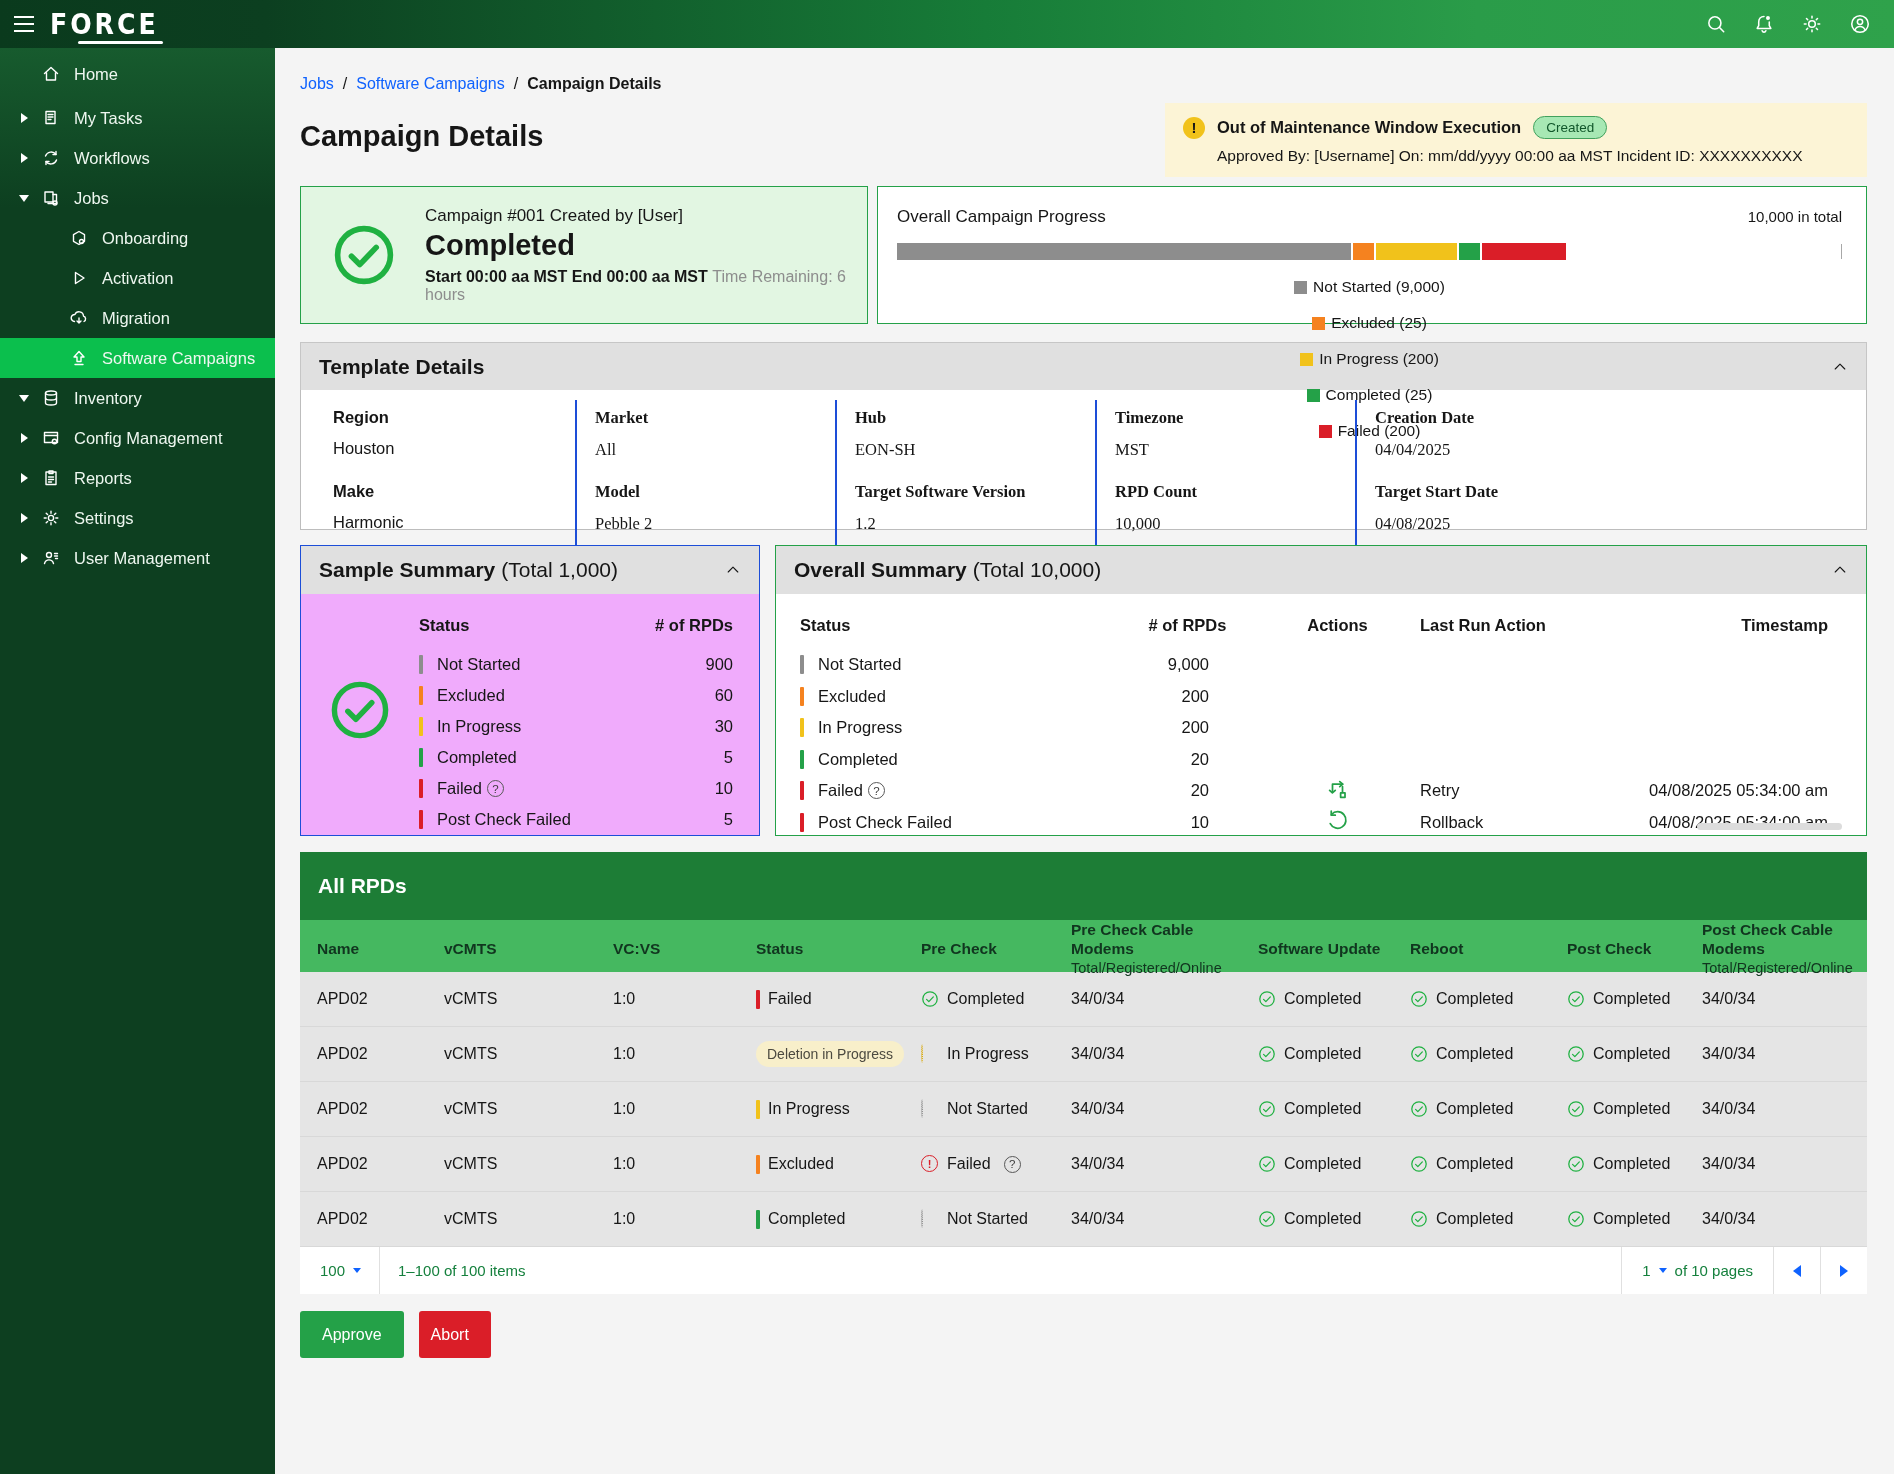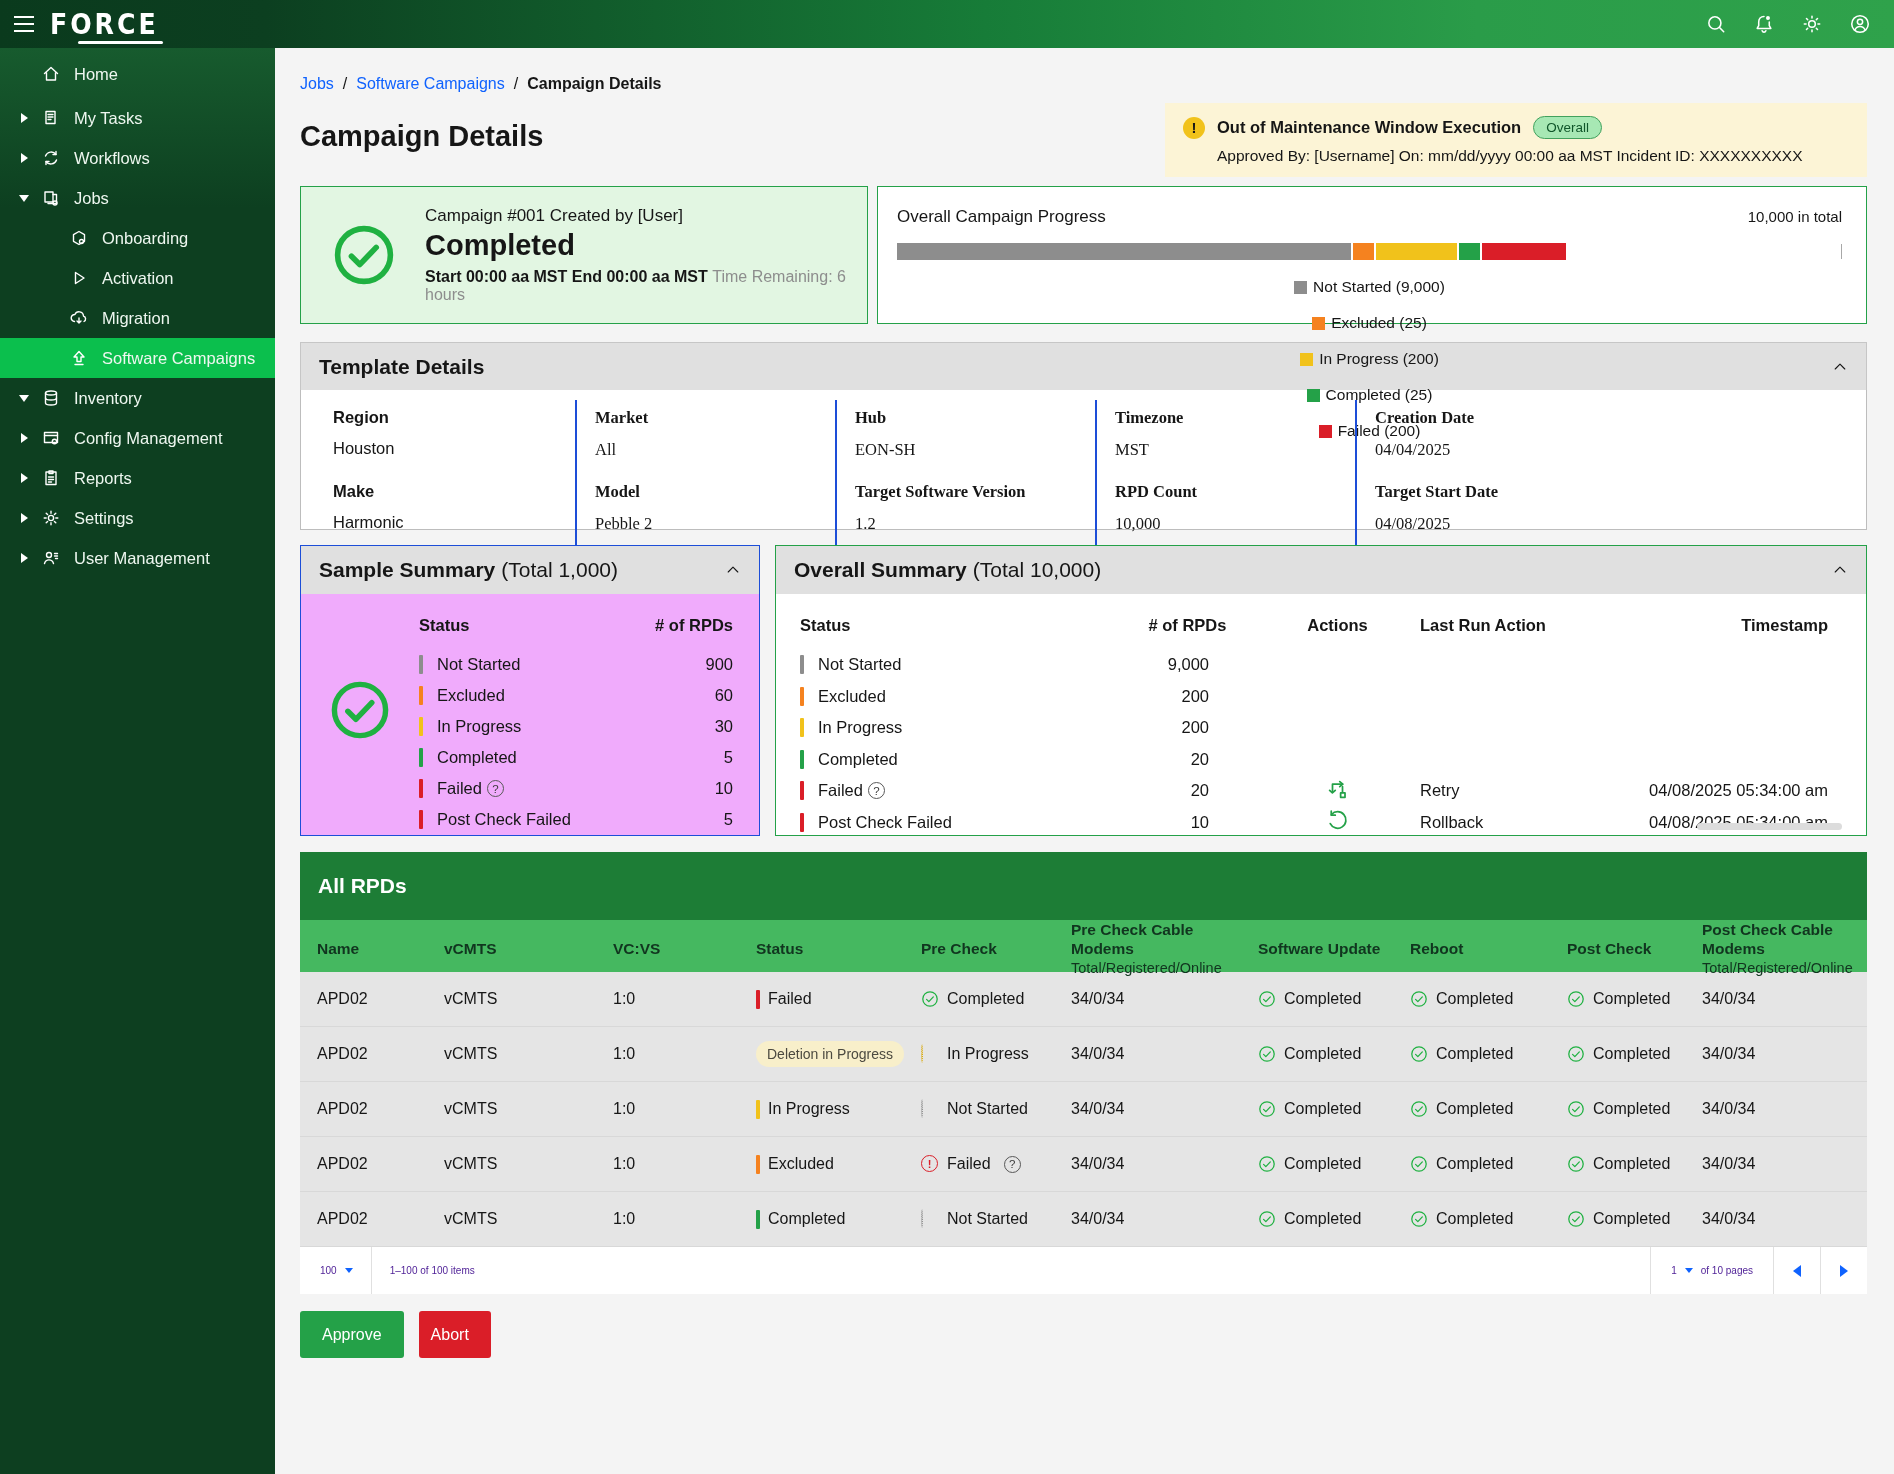--- a/index.html
+++ b/index.html
@@ -124,21 +124,21 @@
   .statbar { width: 4px; height: 19px; border-radius: 1px; flex: none; }
   .pill { background: #f8efca; color: #4c4a40; font-size: 14px; padding: 5px 11px; border-radius: 13px; white-space: nowrap; }
   .st-icon { width: 18px; height: 18px; flex: none; position: relative; }
   .st-icon svg { width: 18px; height: 18px; display: block; }
   .dotted-circle { width: 16px; height: 16px; border: 1.6px dotted #8d8d8d; border-radius: 50%; }
   .half-circle { width: 16px; height: 16px; border: 1.6px dotted #d9a806; border-radius: 50%; position: relative; overflow: hidden; }
   .half-circle::before { content: ""; position: absolute; left: 0; top: 0; width: 50%; height: 100%; background: #f1c21b; }
   .fail-circle { width: 17px; height: 17px; border: 1.6px solid #da1e28; border-radius: 50%; color: #da1e28; font-size: 11px; font-weight: bold; display: flex; align-items: center; justify-content: center; }
 
   
-  .pagination { height: 47px; background: #fff; display: flex; align-items: flex-end; font-size: 10px; color: #4c1d95; }
+  .pagination { height: 47px; background: #fff; display: flex; align-items: flex-end; font-size: 15px; color: #15803d; }
   .pag-left { display: flex; align-items: center; height: 100%; }
   .pag-size { display: flex; align-items: center; gap: 8px; padding: 0 18px 0 20px; height: 100%; border-right: 1px solid #e0e0e0; cursor: pointer; }
   .pag-range { padding: 0 18px; }
   .pag-right { margin-left: auto; display: flex; align-items: center; height: 100%; }
   .pag-pages { display: flex; align-items: center; gap: 8px; padding: 0 20px; height: 100%; border-left: 1px solid #e0e0e0; }
   .pag-btn { width: 47px; height: 100%; border-left: 1px solid #e0e0e0; display: flex; align-items: center; justify-content: center; cursor: pointer; color: #0f62fe; font-size: 13px; }
   .chevron-sm { width: 0; height: 0; border-left: 4.5px solid transparent; border-right: 4.5px solid transparent; border-top: 5.5px solid #0f62fe; display: inline-block; cursor: pointer; }
   .tri-left { width: 0; height: 0; border-top: 6px solid transparent; border-bottom: 6px solid transparent; border-right: 8px solid #0f62fe; }
   .tri-right { width: 0; height: 0; border-top: 6px solid transparent; border-bottom: 6px solid transparent; border-left: 8px solid #0f62fe; }
 
@@ -347,21 +347,21 @@
       <span class="sep">/</span>
       <a>Software Campaigns</a>
       <span class="sep">/</span>
       <span class="current">Campaign Details</span>
     </div>
 
   <div class="banner">
     <div class="banner-row1">
       <div class="warn-icon">!</div>
       <span class="banner-title">Out of Maintenance Window Execution</span>
-      <span class="badge">Overall</span>
+      <span class="badge">Created</span>
     </div>
     <div class="banner-detail">Approved By: [Username] On: mm/dd/yyyy 00:00 aa MST Incident ID: XXXXXXXXXX</div>
   </div>
 
   <h1 class="page-title">Campaign Details</h1>
 
   <div class="cards-row">
     <section class="status-card">
       <div class="big-check" id="status-check"><svg viewBox="0 0 20 20" fill="none" stroke="#1fb141" stroke-width="1.7" stroke-linecap="round" stroke-linejoin="round">
             <circle cx="10" cy="10" r="8"></circle>

